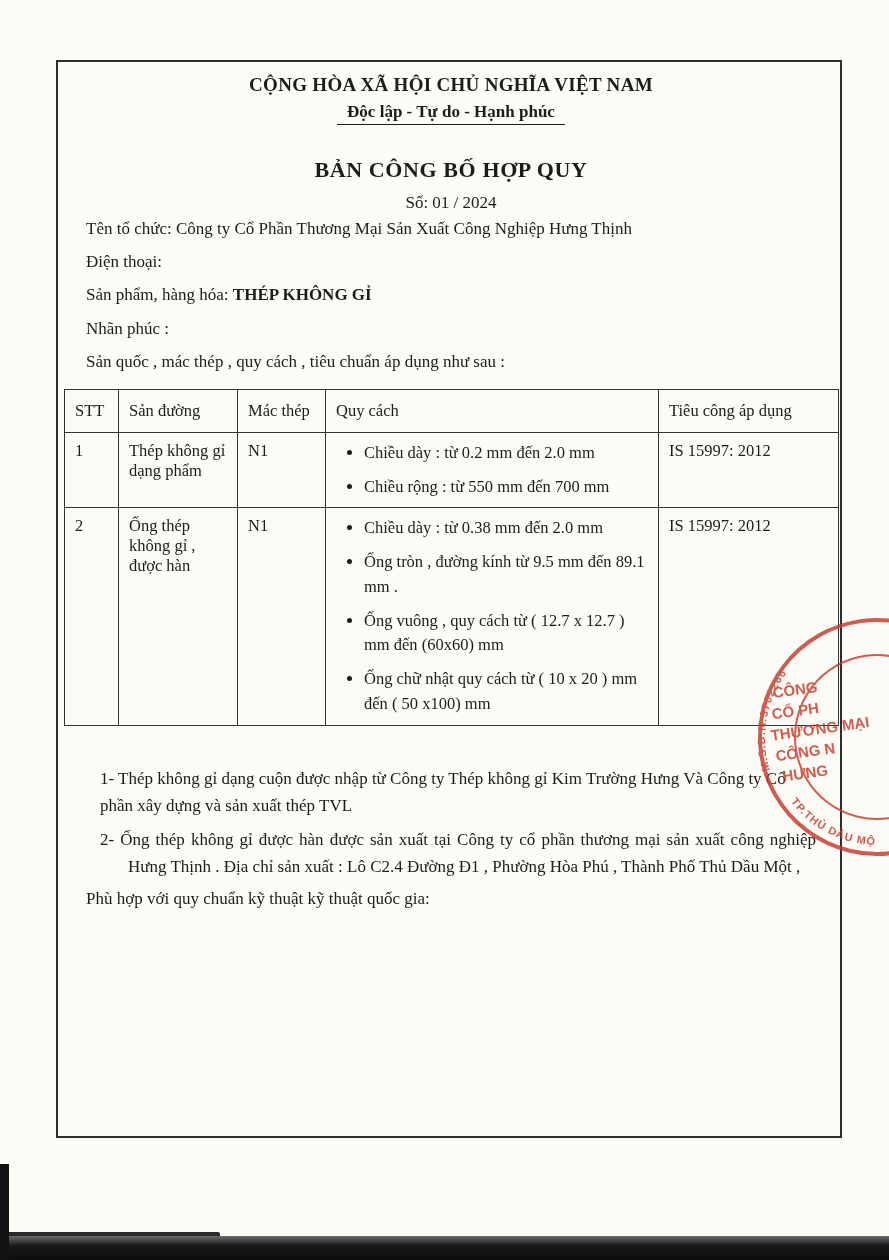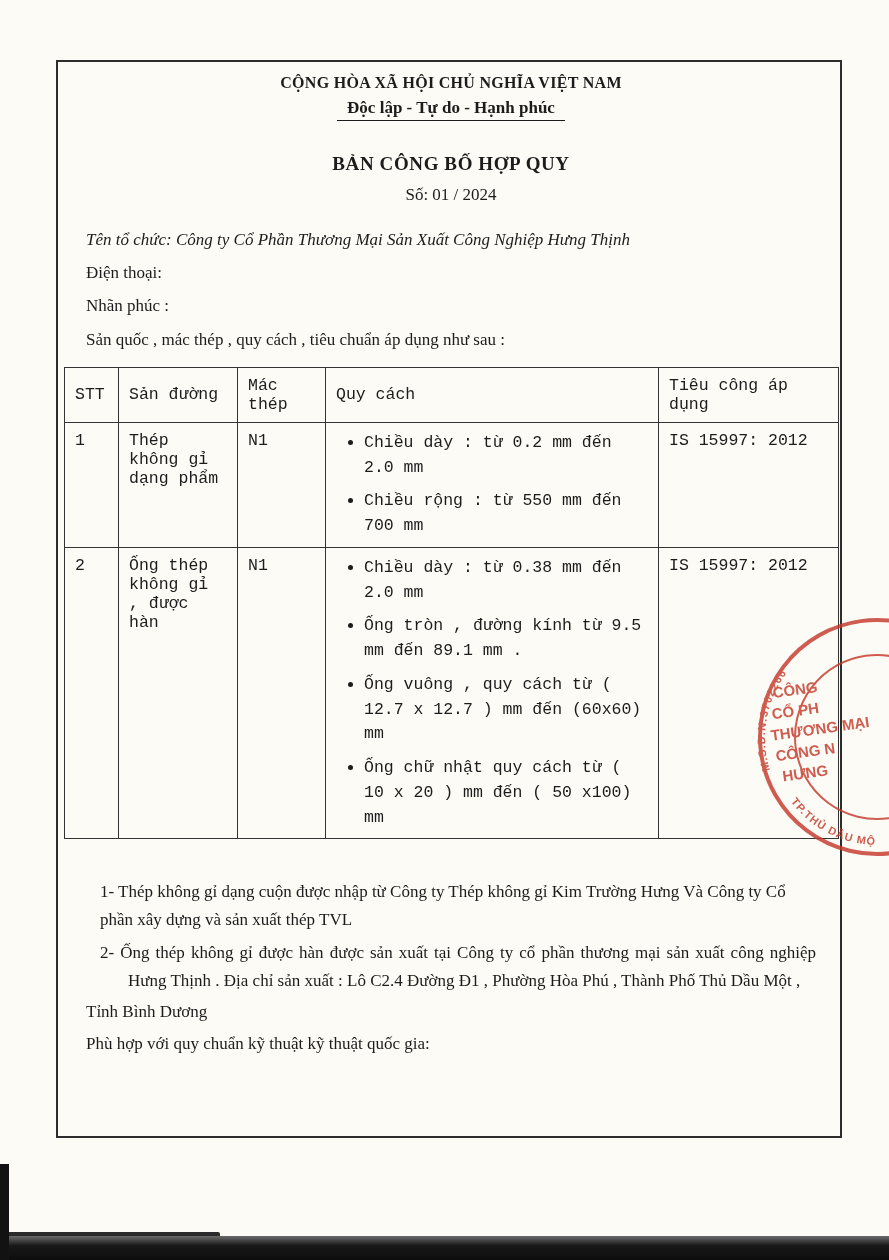--- a/index.html
+++ b/index.html
@@ -12,48 +12,47 @@
     color:#1c1c1c;
   }
   .frame{
     position:absolute;left:56px;top:60px;
     width:786px;height:1078px;
     border:2px solid #2d2d2d;
     box-sizing:border-box;
     padding:10px 24px 0 28px;
   }
   .center{text-align:center;}
-  .nat-title{font-size:16px;font-weight:bold;margin-top:2px;letter-spacing:.3px;}
+  .nat-title{font-size:19px;font-weight:bold;margin-top:2px;letter-spacing:.3px;}
   .motto-wrap{margin-top:6px;}
   .motto{
     display:inline-block;font-size:17px;font-weight:bold;
     border-bottom:1.6px solid #1c1c1c;padding:0 10px 2px 10px;
   }
-  .doc-title{font-size:19px;font-weight:bold;margin-top:32px;letter-spacing:.6px;}
+  .doc-title{font-size:22px;font-weight:bold;margin-top:32px;letter-spacing:.6px;}
   .doc-num{font-size:17px;margin-top:10px;}
   .body-text{font-size:17px;line-height:1.6;}
   p.line{margin:6px 0 0 0;}
-  p.line.first{margin-top:21px;font-style:italic;}
+  p.line.first{margin-top:2px;}
   .indent-sm{margin-left:5px;}
   .bold{font-weight:bold;}
   
   table.spec{
     border-collapse:collapse;
     margin:14px 0 0 -22px;
     width:774px;
     font-size:16.5px;
     table-layout:fixed;
   }
   table.spec th, table.spec td{
     border:1.6px solid #333;
     padding:8px 10px;
     vertical-align:top;
     text-align:left;
     font-weight:normal;
-    font-family:Liberation Mono, monospace;
   }
   table.spec th{height:26px;vertical-align:middle;}
   col.c-stt{width:54px;}
   col.c-sp{width:119px;}
   col.c-mac{width:88px;}
   col.c-qc{width:333px;}
   col.c-tc{width:180px;}
   td.cell-stt{text-align:center;padding-top:12px;}
   td.cell-mac{text-align:center;padding-top:12px;}
   td.cell-sp{text-align:justify;padding-top:12px;}
@@ -106,20 +105,21 @@
     <div class="center motto-wrap">
       <span class="motto">Độc lập - Tự do - Hạnh phúc</span>
     </div>
 
     <div class="center doc-title">BẢN CÔNG BỐ HỢP QUY</div>
     <div class="center doc-num">Số: 01 / 2024</div>
 
     <div class="body-text">
       <p class="line first">Tên tổ chức: Công ty Cổ Phần Thương Mại Sản Xuất Công Nghiệp Hưng Thịnh</p>
       <p class="line">Điện thoại:</p>
+      <p class="line indent-sm"><span>Sản phẩm, hàng hóa: </span><span class="bold">THÉP KHÔNG GỈ</span></p>
       <p class="line indent-sm">Nhãn phúc :</p>
       <p class="line indent-sm">Sản quốc , mác thép , quy cách , tiêu chuẩn áp dụng như sau :</p>
     </div>
 
     <table class="spec">
       <colgroup>
         <col class="c-stt">
           <col class="c-sp">
           <col class="c-mac">
           <col class="c-qc">
@@ -160,21 +160,20 @@
             </ul>
           </td>
           <td class="cell-tc">IS 15997: 2012</td>
         </tr>
       </tbody>
     </table>
 
     <div class="notes body-text">
       <p class="note-1">1- Thép không gỉ dạng cuộn được nhập từ Công ty Thép không gỉ Kim Trường Hưng Và Công ty Cổ phần xây dựng và sản xuất thép TVL</p>
       <p class="note-2">2- Ống thép không gỉ được hàn được sản xuất tại Công ty cổ phần thương mại sản xuất công nghiệp Hưng Thịnh . Địa chỉ sản xuất : Lô C2.4 Đường Đ1 , Phường Hòa Phú , Thành Phố Thủ Dầu Một ,</p>
-      <p class="note-plain">Tỉnh Bình Dương</p>
       <p class="note-plain">Phù hợp với quy chuẩn kỹ thuật kỹ thuật quốc gia:</p>
     </div>
 
   </div>
 
   <svg class="stamp" viewBox="0 0 250 250" width="250" height="250" aria-hidden="true">
     <g fill="none" stroke="#c43a2c">
       <circle cx="125" cy="125" r="117" stroke-width="4"></circle>
       <circle cx="125" cy="125" r="82" stroke-width="2"></circle>
     </g>

